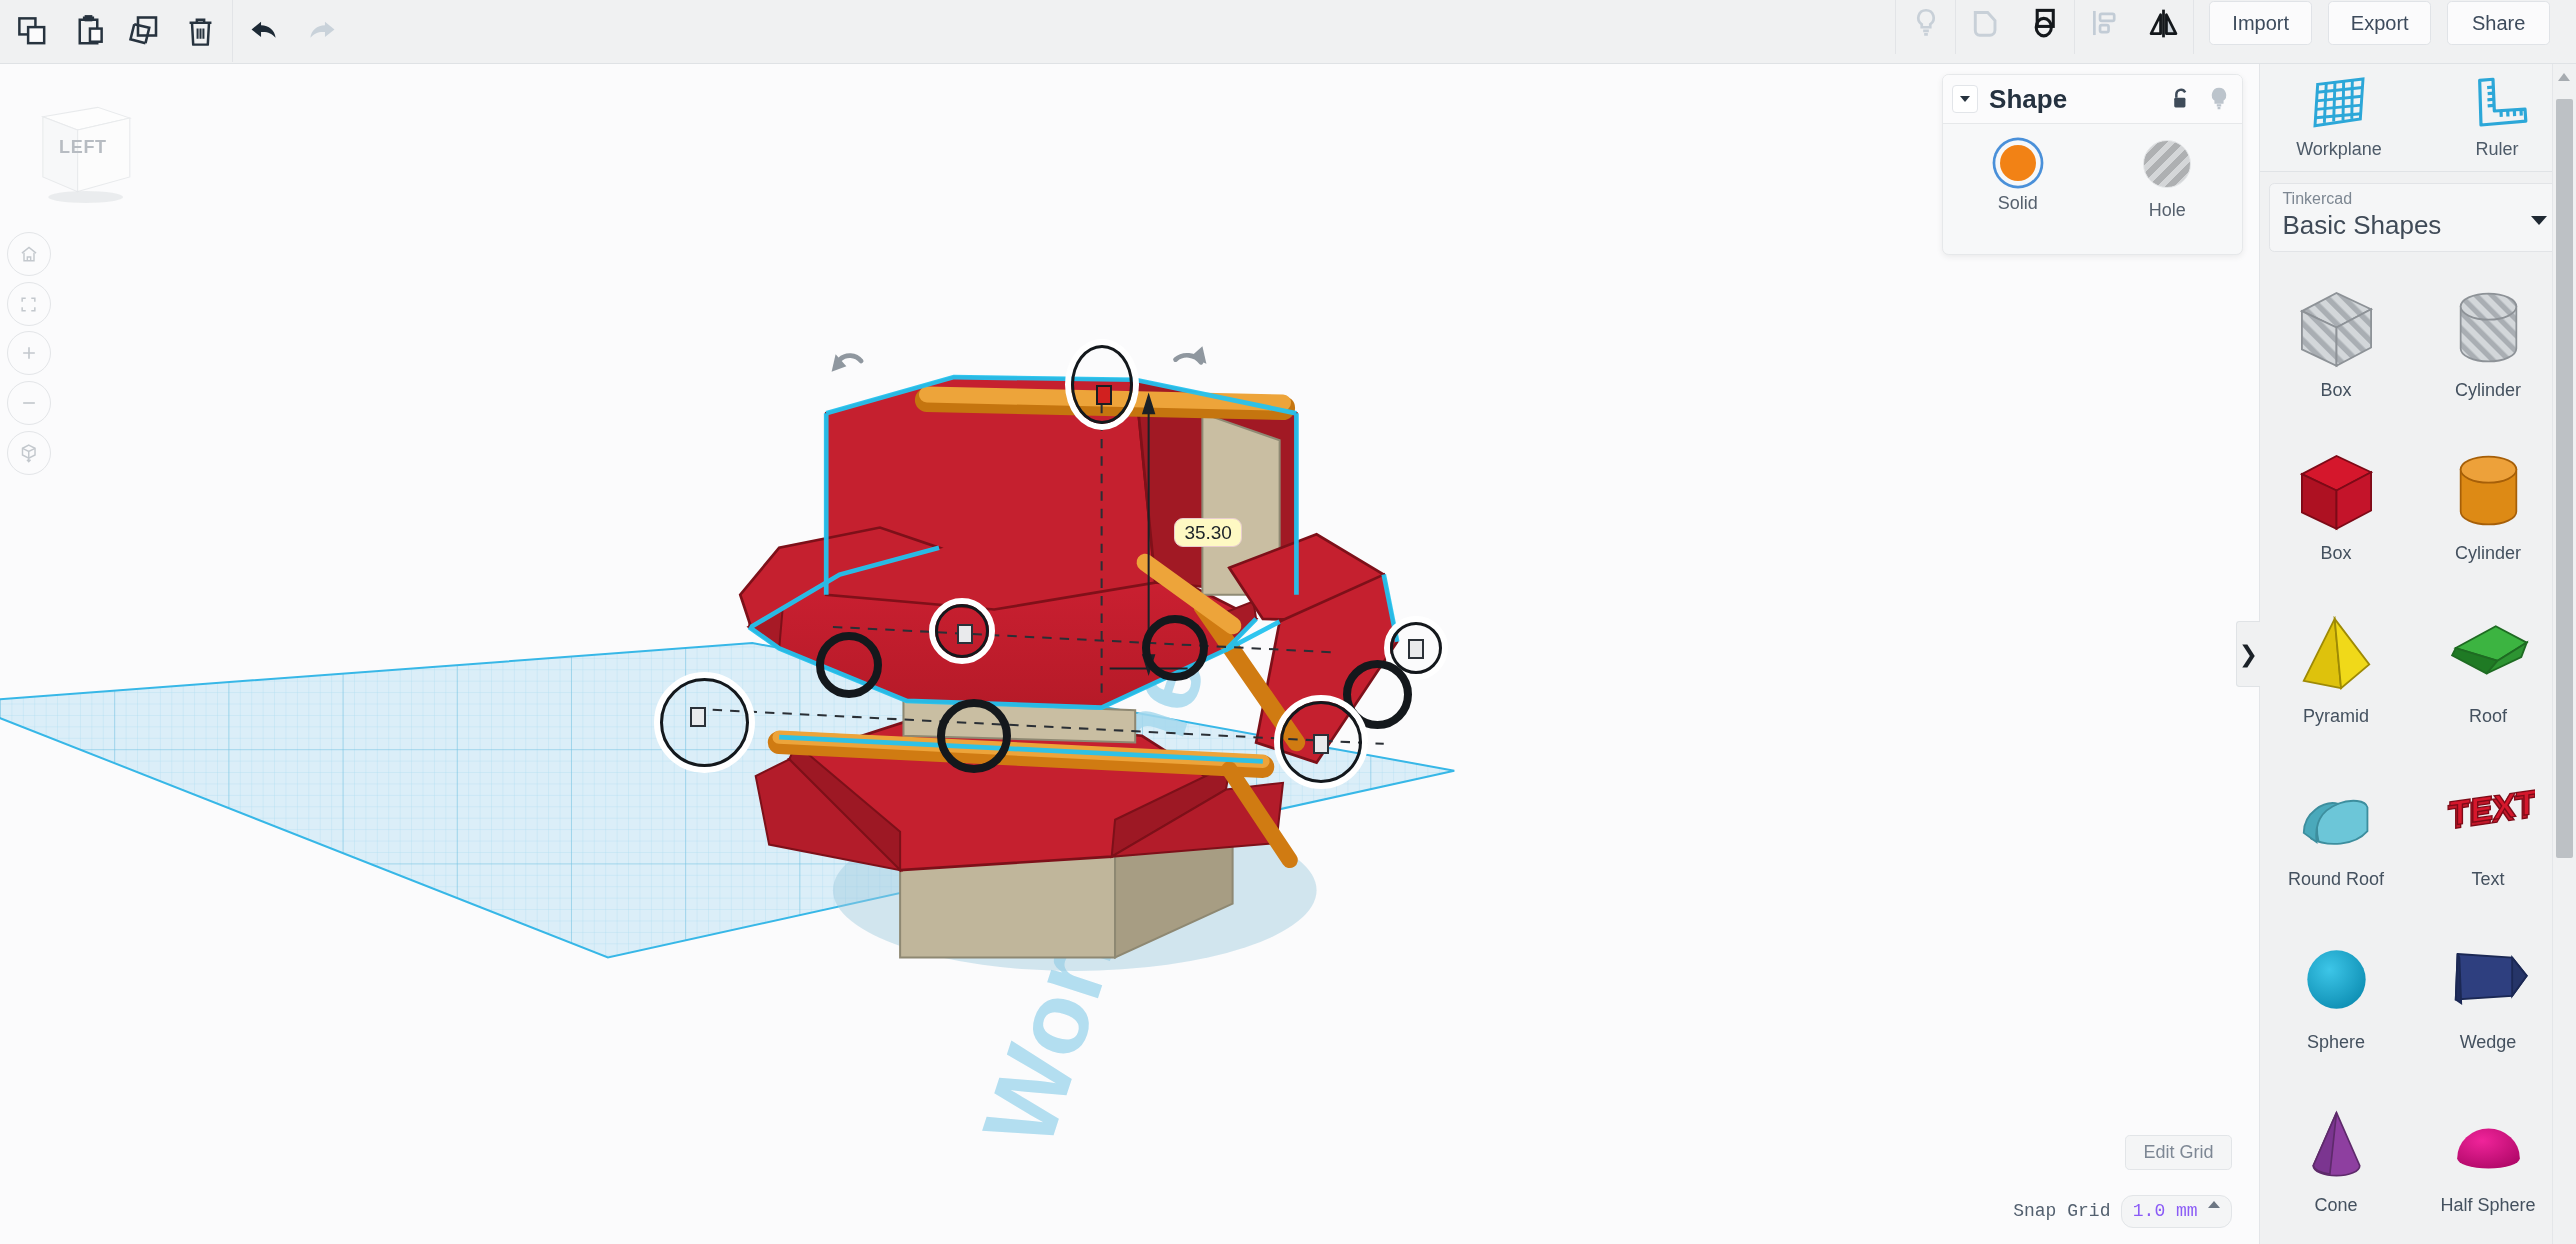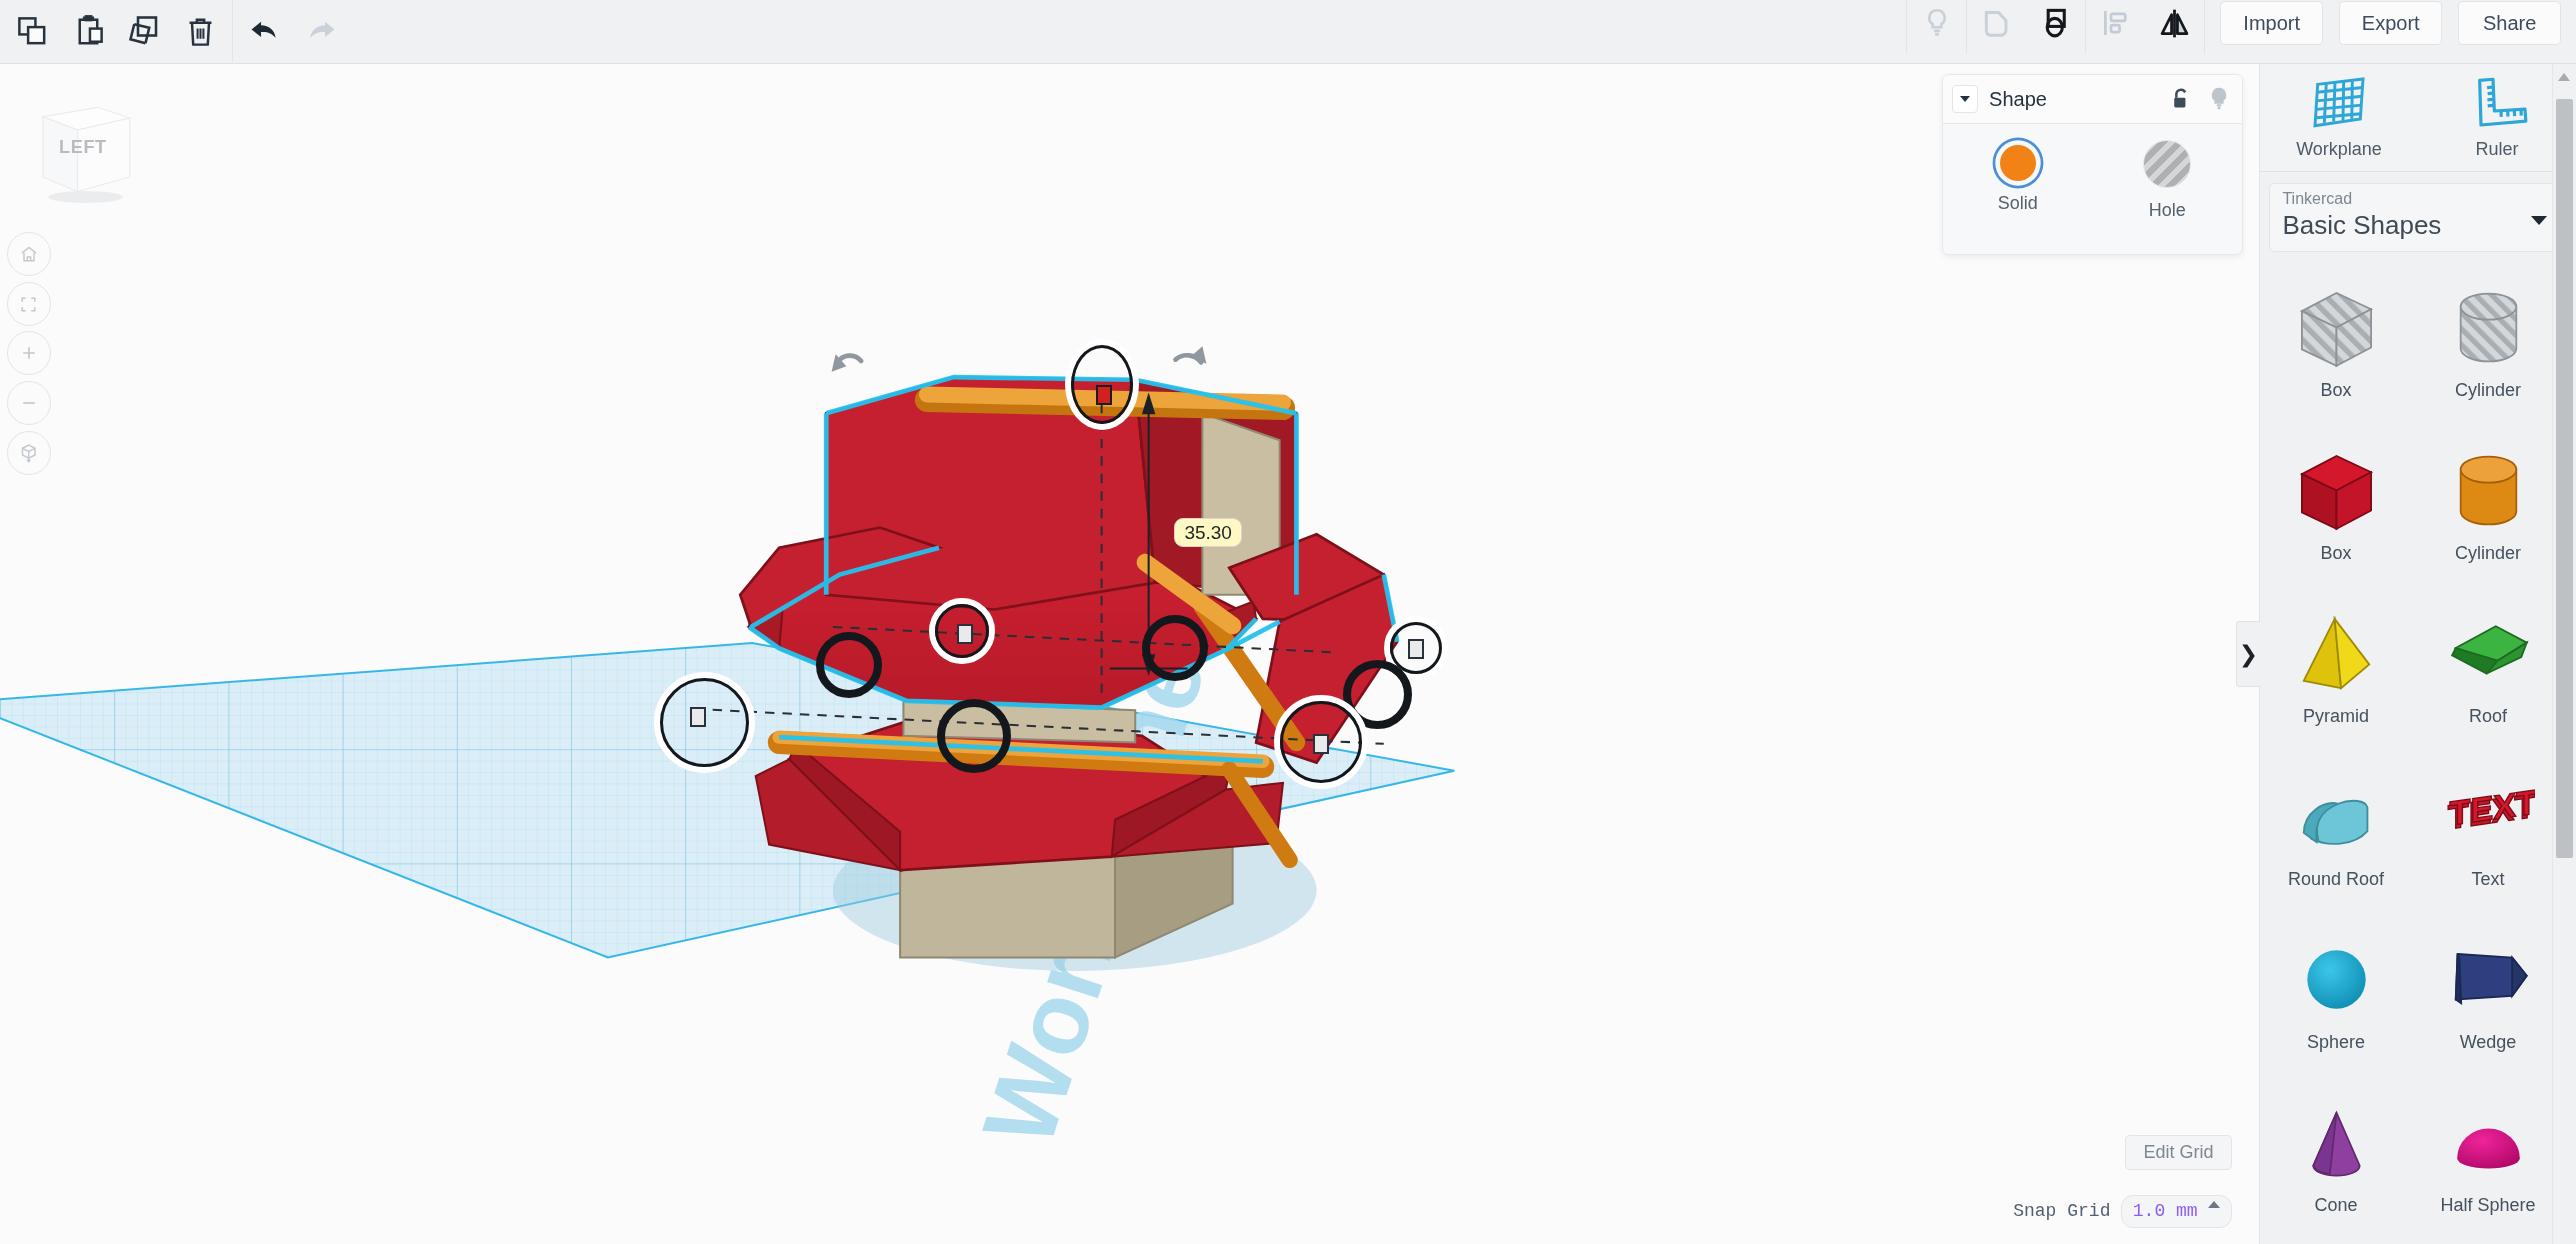--- a/index.html
+++ b/index.html
@@ -34,21 +34,21 @@
     padding: 0 4px;
   }
   .tb-btn {
     width: 56px; height: 62px;
     display: flex; align-items: center; justify-content: center;
     cursor: pointer;
   }
   .tb-btn svg { display: block; }
 
   .tb-right {
-    position: absolute; right: 0; top: 0; height: 46px;
+    position: absolute; right: 11px; top: 0; height: 46px;
     display: flex; align-items: center; justify-content: center;
   }
   .tb-rgrp {
     display: flex; align-items: center; height: 62px;
     border-left: 1.3px solid #e2e4e7;
   }
   .tb-rbtn {
     width: 59px; height: 62px;
     display: flex; align-items: center; justify-content: center;
     cursor: pointer;
@@ -153,21 +153,21 @@
     display: flex; align-items: center; justify-content: center;
     cursor: pointer;
   }
   .caret-down-sm {
     width: 0; height: 0;
     border-left: 5.4px solid transparent;
     border-right: 5.4px solid transparent;
     border-top: 6.7px solid #27333f;
   }
   .sp-title {
-    font-size: 20px; font-weight: normal; color: #253240;
+    font-size: 26px; font-weight: bold; color: #253240;
     margin-left: 10.7px; flex: 1;
   }
   .sp-icon { margin-left: 9.4px; cursor: pointer; display: flex; }
   .sp-body {
     height: 128px;
     display: flex; align-items: flex-start; justify-content: space-around;
     padding-top: 16px; box-sizing: border-box;
   }
   .sp-opt {
     display: flex; flex-direction: column; align-items: center;

